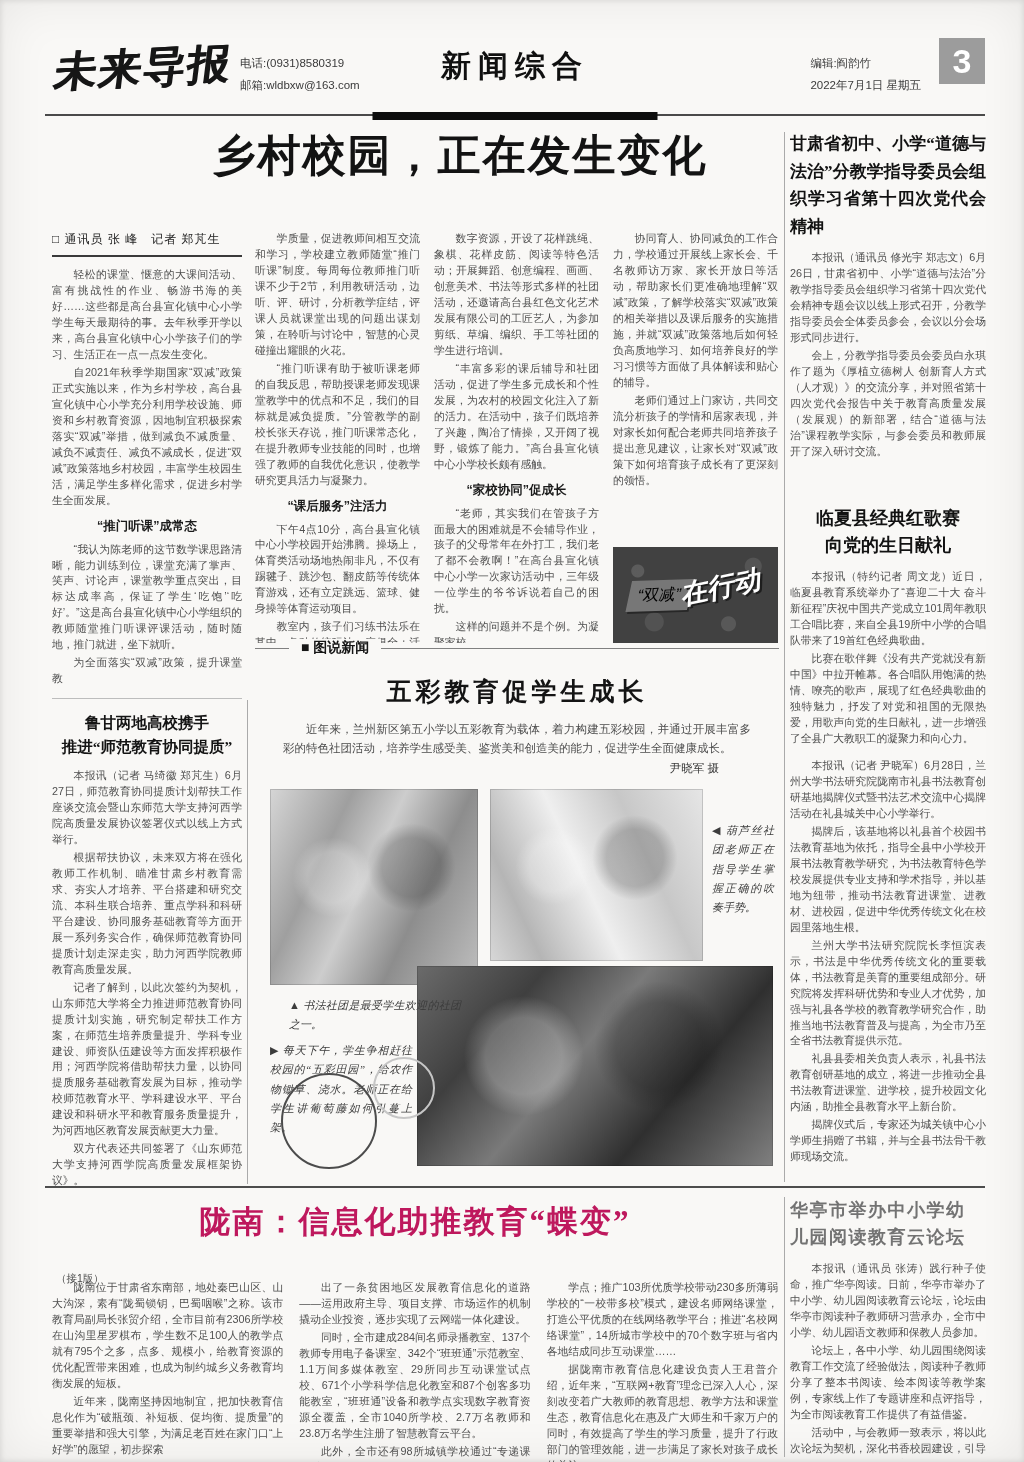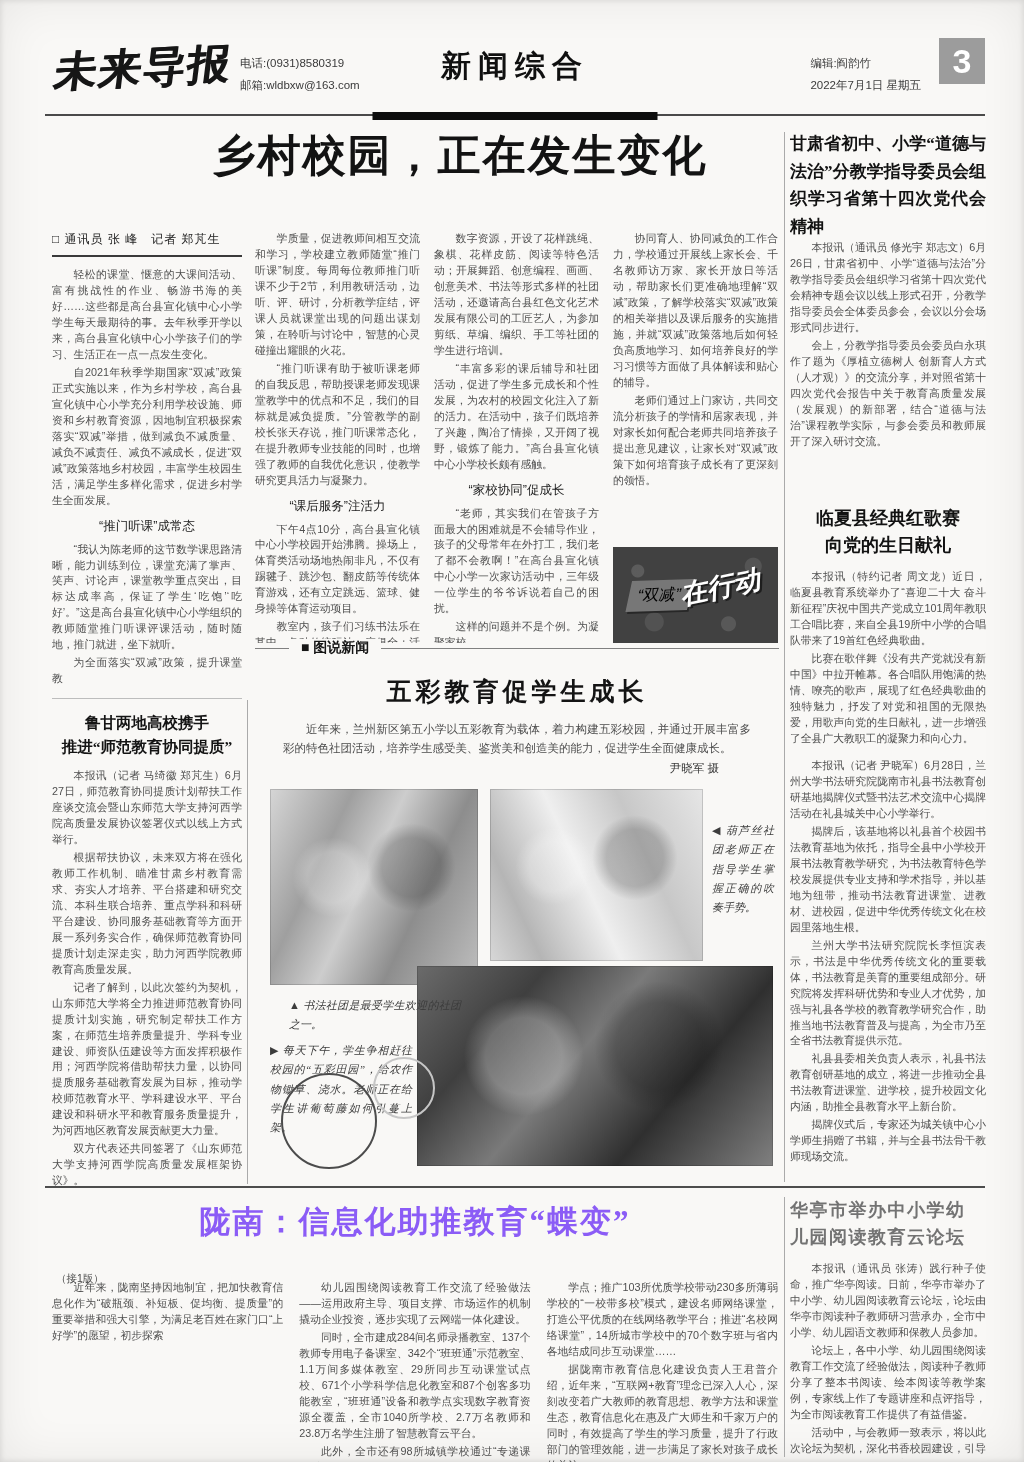--- a/index.html
+++ b/index.html
@@ -20,21 +20,21 @@
   .editor{position:absolute;right:64px;top:22px;font-size:11.5px;color:#3a3a3a;line-height:1.95;text-align:left;}
   .pagenum{position:absolute;right:0;top:8px;width:46px;height:46px;background:#9c9c9c;color:#fff;
         font-size:34px;font-weight:bold;display:flex;align-items:center;justify-content:center;}
 
   
   .lead-hl{position:absolute;left:140px;top:127px;width:640px;text-align:center;font-size:43px;font-weight:bold;
         letter-spacing:2px;color:#131313;font-family:"Liberation Serif","DejaVu Serif",serif;white-space:nowrap;}
   .lead-dek{position:absolute;left:140px;top:184px;width:640px;text-align:center;font-size:19px;color:#2b2b2b;letter-spacing:1px;}
 
   .t-p{font-size:10.8px;line-height:1.48;color:#4f4f4f;text-align:justify;text-indent:2em;margin-bottom:2px;}
-  .t-h{font-size:12.5px;font-weight:normal;color:#1b1b1b;text-align:center;margin:9px 0 7px;}
+  .t-h{font-size:12.5px;font-weight:bold;color:#1b1b1b;text-align:center;margin:9px 0 7px;}
 
   .byline{font-size:12px;color:#242424;letter-spacing:1px;border-bottom:2px solid #3a3a3a;padding-bottom:7px;margin-bottom:10px;}
 
   #lead-col1{position:absolute;left:52px;top:231px;width:190px;height:458px;overflow:hidden;}
   #mid-cols{position:absolute;left:255px;top:231px;width:524px;height:412px;display:flex;gap:14px;}
   #mid-cols .col{width:165px;height:100%;overflow:hidden;position:relative;}
 
   
   .badge{position:absolute;left:0;right:0;bottom:0;height:96px;background:#414141;overflow:hidden;
          display:flex;align-items:center;justify-content:center;
@@ -78,30 +78,30 @@
             font-family:"Liberation Serif","DejaVu Serif",serif;}
   .la-body{margin-top:9px;}
 
   
   .sb{position:absolute;left:790px;width:196px;overflow:hidden;}
   #sb1{top:130px;height:372px;}
   #sb2{top:505px;height:250px;}
   #sb3{top:758px;height:425px;}
   #sb4{top:1197px;height:262px;}
   .sb-title-j{font-size:17px;font-weight:bold;line-height:1.62;color:#121212;text-align:justify;
-              font-family:"Liberation Serif","DejaVu Serif",serif;}
+              font-family:"Liberation Serif","DejaVu Serif",serif;margin-bottom:10px;}
   .sb-title-c{font-size:18px;font-weight:bold;line-height:1.5;color:#121212;text-align:center;
               font-family:"Liberation Serif","DejaVu Serif",serif;}
   .sb-title-wrap{margin-bottom:10px;}
   .sb-title-l{font-size:18px;font-weight:bold;line-height:1.5;color:#737373;letter-spacing:1.5px;
               font-family:"Liberation Serif","DejaVu Serif",serif;}
 
   
   #bottom-hl{position:absolute;left:52px;top:1201px;width:726px;text-align:center;font-size:31px;font-weight:bold;
-             letter-spacing:2px;color:#8b5cf6;font-family:"Liberation Serif","DejaVu Serif",serif;white-space:nowrap;}
+             letter-spacing:2px;color:#be185d;font-family:"Liberation Serif","DejaVu Serif",serif;white-space:nowrap;}
   #bottom-note{position:absolute;left:56px;top:1272px;font-size:10.5px;color:#4a4a4a;}
   #bottom-cols{position:absolute;left:52px;top:1280px;width:726px;height:182px;display:flex;gap:16px;}
   #bottom-cols .bcol{flex:1;overflow:hidden;}
 
   
   .vline{position:absolute;width:1px;background:#aaa;}
   #vl-sidebar{left:784px;top:132px;height:1050px;}
   #vl-sidebar2{left:784px;top:1197px;height:260px;}
   #vl-left{left:247px;top:700px;height:484px;}
   #hl-bottom{position:absolute;left:45px;top:1186px;width:940px;height:2px;background:#4d4d4d;}
@@ -235,24 +235,25 @@
         <div class="t-p">本报讯（通讯员 张涛）践行种子使命，推广华亭阅读。日前，华亭市举办了中小学、幼儿园阅读教育云论坛，论坛由华亭市阅读种子教师研习营承办，全市中小学、幼儿园语文教师和保教人员参加。</div>
         <div class="t-p">论坛上，各中小学、幼儿园围绕阅读教育工作交流了经验做法，阅读种子教师分享了整本书阅读、绘本阅读等教学案例，专家线上作了专题讲座和点评指导，为全市阅读教育工作提供了有益借鉴。</div>
         <div class="t-p">活动中，与会教师一致表示，将以此次论坛为契机，深化书香校园建设，引导学生爱读书、读好书、善读书，全面提升学生阅读素养和教育教学质量。</div>
       </div>
   </div>
 
   <div id="bottom-hl">陇南：信息化助推教育“蝶变”</div>
   <div id="bottom-note">（接1版）</div>
   <div id="bottom-cols">
     <div class="bcol">
+        <div class="t-p">陇南位于甘肃省东南部，地处秦巴山区、山大沟深，素有“陇蜀锁钥，巴蜀咽喉”之称。该市教育局副局长张贸介绍，全市目前有2306所学校在山沟里星罗棋布，学生数不足100人的教学点就有795个之多，点多、规模小，给教育资源的优化配置带来困难，也成为制约城乡义务教育均衡发展的短板。</div>
         <div class="t-p">近年来，陇南坚持因地制宜，把加快教育信息化作为“破瓶颈、补短板、促均衡、提质量”的重要举措和强大引擎，为满足老百姓在家门口“上好学”的愿望，初步探索</div>
       </div>
     <div class="bcol">
-        <div class="t-p">幼儿园围绕阅读教育工作交流了经验做法——运用政府主导、项目支撑、市场运作的机制撬动企业投资，逐步实现了云网端一体化建设。</div>
+        <div class="t-p">出了一条贫困地区发展教育信息化的道路——运用政府主导、项目支撑、市场运作的机制撬动企业投资，逐步实现了云网端一体化建设。</div>
         <div class="t-p">同时，全市建成284间名师录播教室、137个教师专用电子备课室、342个“班班通”示范教室、1.1万间多媒体教室、29所同步互动课堂试点校、671个小学科学信息化教室和87个创客多功能教室，“班班通”设备和教学点实现数字教育资源全覆盖，全市1040所学校、2.7万名教师和23.8万名学生注册了智慧教育云平台。</div>
         <div class="t-p">此外，全市还有98所城镇学校通过“专递课堂”方式结对帮扶216个农村小学和教</div>
       </div>
     <div class="bcol">
         <div class="t-p">学点；推广103所优质学校带动230多所薄弱学校的“一校带多校”模式，建设名师网络课堂，打造公平优质的在线网络教学平台；推进“名校网络课堂”，14所城市学校中的70个数字班与省内各地结成同步互动课堂……</div>
         <div class="t-p">据陇南市教育信息化建设负责人王君普介绍，近年来，“互联网+教育”理念已深入人心，深刻改变着广大教师的教育思想、教学方法和课堂生态，教育信息化在惠及广大师生和千家万户的同时，有效提高了学生的学习质量，提升了行政部门的管理效能，进一步满足了家长对孩子成长的关注。</div>
       </div>
   </div>
 
   <div class="vline" id="vl-sidebar"></div>

